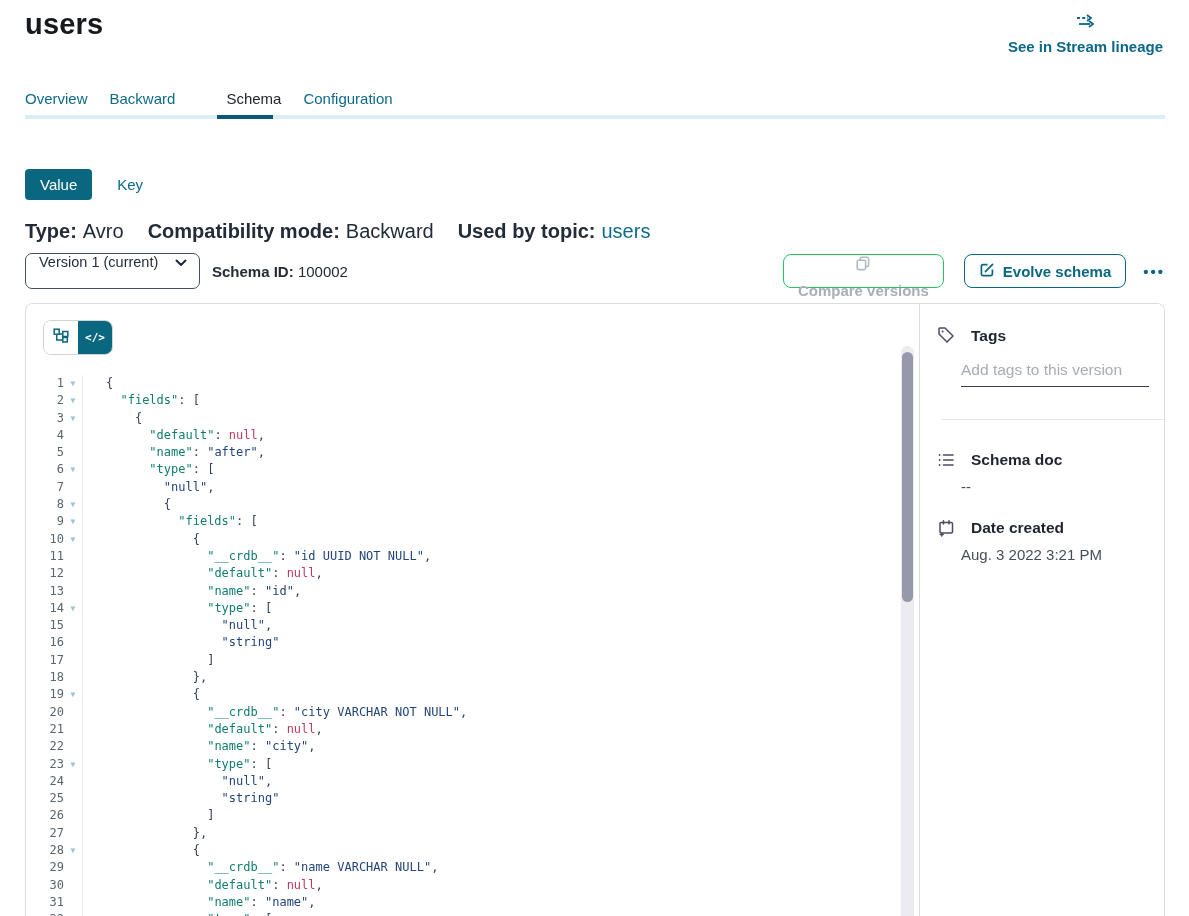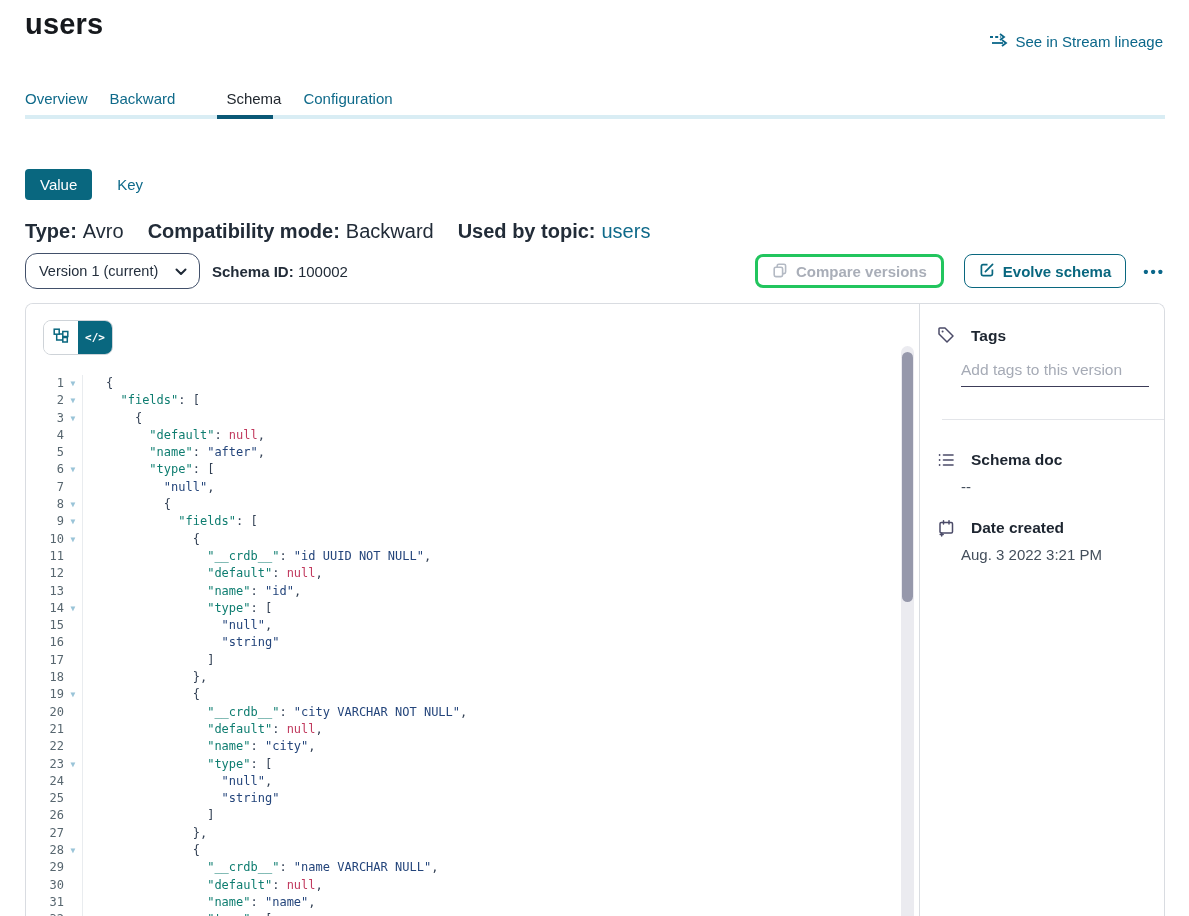--- a/index.html
+++ b/index.html
@@ -2,22 +2,22 @@
 <html><head>
 <meta charset="utf-8">
 <style>
   * { margin:0; padding:0; box-sizing:border-box; }
   html,body { width:1189px; height:916px; overflow:hidden; background:#ffffff;
               font-family:"Liberation Sans", sans-serif; color:#1e2a38; }
   .page { position:relative; width:1189px; height:916px; }
 
   
   .page-title { position:absolute; left:25px; top:8px; font-size:29px; font-weight:700; color:#16191d; letter-spacing:.2px; }
-  .lineage-link { position:absolute; right:26px; top:33px; display:flex; align-items:center; gap:7px;
-                  color:#0b678a; font-size:15px; font-weight:400; cursor:pointer; }
+  .lineage-link { position:absolute; right:26px; top:14px; display:flex; align-items:center; gap:7px;
+                  color:#0b678a; font-size:15px; font-weight:700; cursor:pointer;flex-direction:column; }
 
   
   .tabs { position:absolute; left:25px; top:90px; display:flex; gap:22px; font-size:15px; }
   .tab { color:#0f6a8a; cursor:pointer; font-weight:500; }
   .tab.active { color:#21272e;margin-left:29px; }
   .tabbar { position:absolute; left:25px; top:115px; width:1140px; height:4px; background:#d9edf4; }
   .tabbar .active-seg { position:absolute; left:192px; top:0; width:56px; height:4px; background:#0a5876; }
 
   
   .vk-row { position:absolute; left:25px; top:169px; display:flex; align-items:center; gap:25px; }
@@ -25,29 +25,29 @@
   .key-link { color:#0f6a8a; font-size:15px; cursor:pointer; }
 
   
   .meta-row { position:absolute; left:25px; top:220px; font-size:20px; display:flex; gap:24px; color:#222c38; }
   .meta-row b { font-weight:700; }
   .meta-seg { display:flex; gap:6px; align-items:baseline; }
   .topic-link { color:#0f6a8a; cursor:pointer; }
 
   
   .controls { position:absolute; left:25px; top:253px; width:1140px; height:36px; display:flex; align-items:center; }
-  .version-select { width:175px; height:36px; border:1px solid #42506a; border-radius:12px; background:#fff;
-                    display:flex; align-items:center; justify-content:space-between; padding:0 12px 0 13px;
+  .version-select { width:175px; height:36px; border:1px solid #42506a; border-radius:7px; background:#fff;
+                    display:flex; align-items:flex-start; justify-content:space-between; padding:0 12px 0 13px;
                     font-size:14.5px; color:#242f3d; cursor:pointer; }
   .schema-id { margin-left:12px; font-size:15px; color:#222c38; }
   .schema-id b { font-weight:700; }
   .spacer { flex:1; }
   .btn { height:34px; border-radius:8px; background:#fff; display:flex; align-items:center; gap:8px;
          font-size:15px; padding:0 14px; cursor:pointer; font-family:inherit; }
-  .btn-compare { border:3px solid #22c55e; color:#a9aeb8; font-weight:600; }
+  .btn-compare { border:1px solid #22c55e; color:#a9aeb8; font-weight:600;flex-direction:column; }
   .btn-evolve { border:1.5px solid #09677f; color:#09677f; font-weight:600; margin-left:20px; }
   .more-dots { margin-left:17px; color:#0b678a; font-size:15px; font-weight:700; letter-spacing:2px; cursor:pointer; }
 
   
   .panel { position:absolute; left:25px; top:303px; width:1140px; height:613px;
            border:1px solid #d9dce1; border-bottom:none; border-radius:8px 8px 0 0; display:flex; overflow:hidden; }
   .editor { position:relative; width:894px; border-right:1px solid #d9dce1; background:#fff; }
 
   .view-toggle { position:absolute; left:17px; top:16px; display:flex; border:1px solid #ced3d8; border-radius:8px; overflow:hidden; }
   .vt-btn { width:34px; height:33px; display:flex; align-items:center; justify-content:center; background:#fff; cursor:pointer; }

